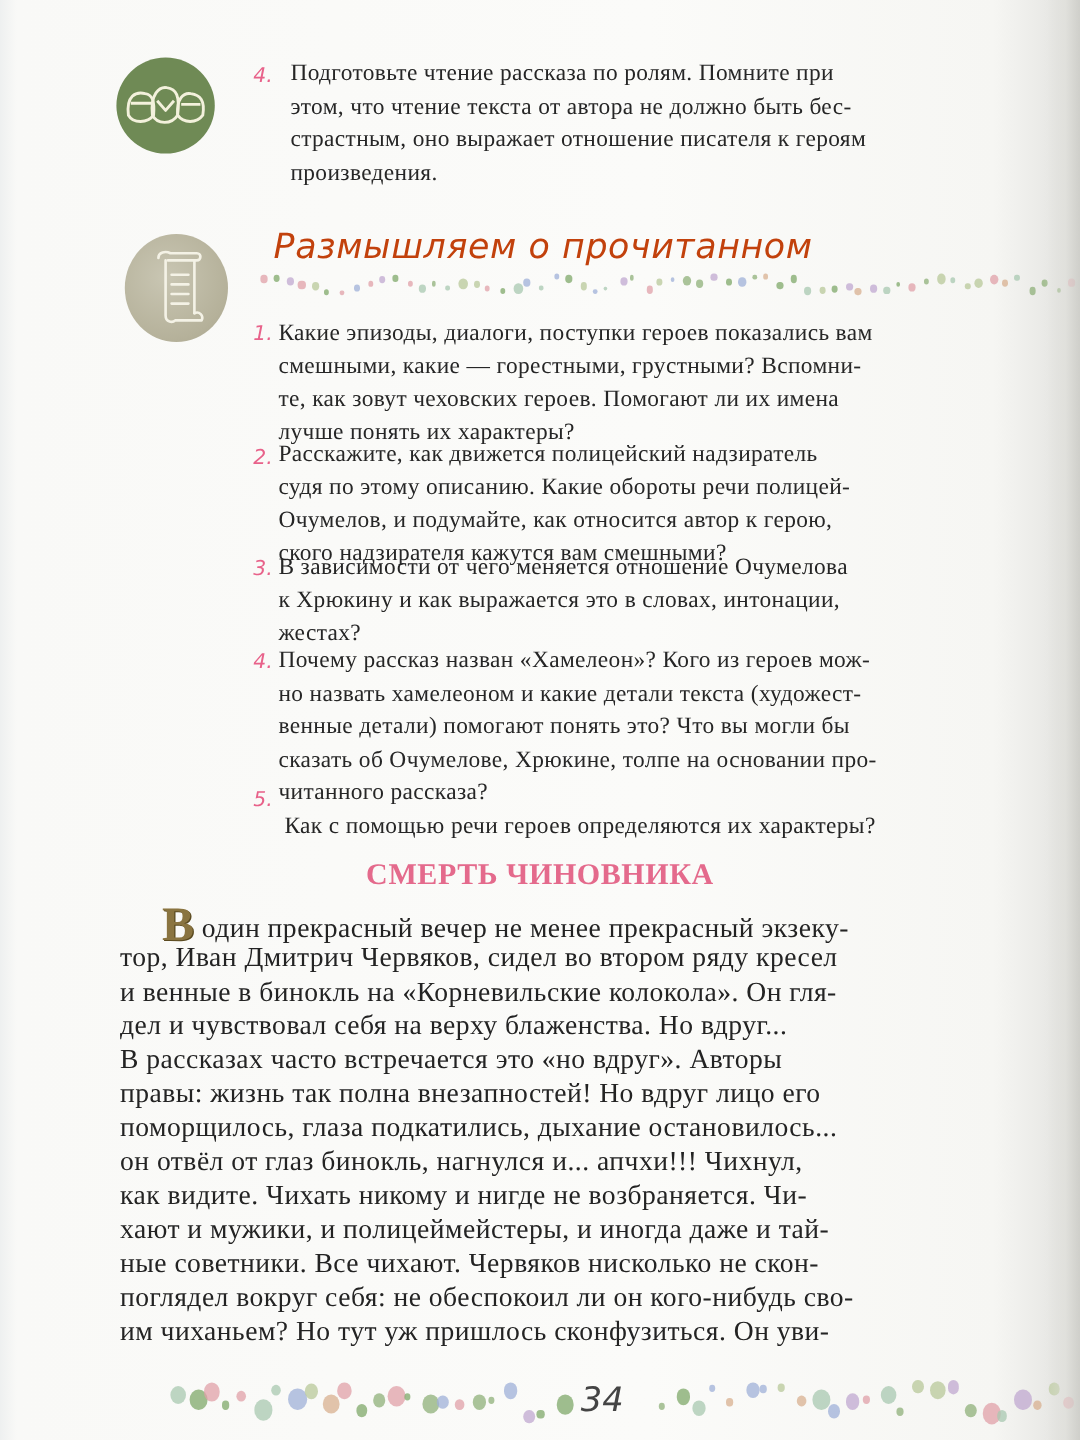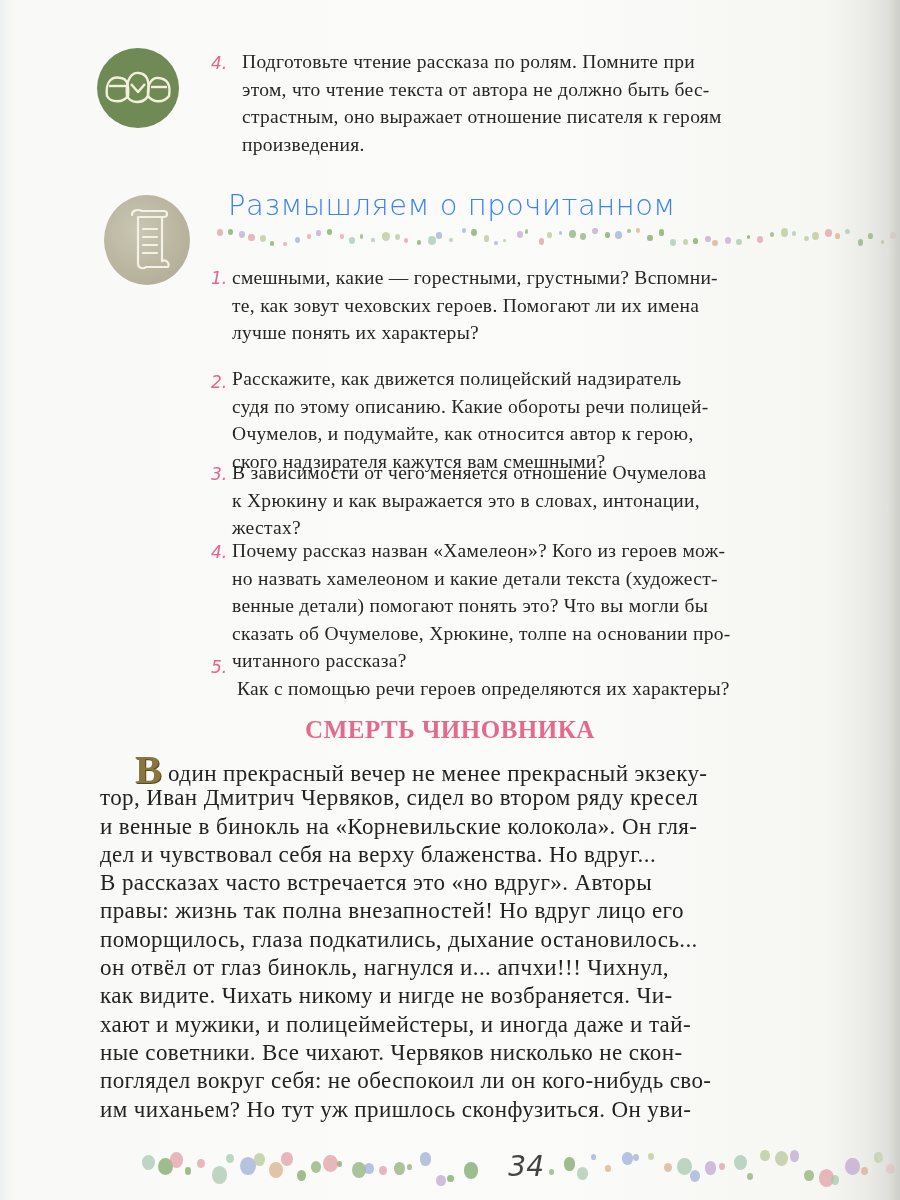--- a/index.html
+++ b/index.html
@@ -19,43 +19,43 @@
   .task {
     position:absolute; font-size:19.5px; line-height:27.5px; letter-spacing:0.3px;
     text-align:justify;
   }
   .num {
     position:absolute; color:#e8628a; font-style:italic;
     font-family:"DejaVu Sans", sans-serif; font-size:17px;
   }
   .section-title {
     position:absolute; left:228px; top:188px;
-    font-family:"DejaVu Sans", sans-serif; 
-    font-size:29px; color:#3b82f6; letter-spacing:0.5px; font-weight:300;
+    font-family:"DejaVu Sans", sans-serif; font-style:italic;
+    font-size:29px; color:#c2410c; letter-spacing:0.5px; font-weight:300;
   }
   .dots-row { position:absolute; left:215px; top:228px; width:685px; height:20px; }
   .dot { position:absolute; border-radius:50%; opacity:0.75; }
 
   .story-title {
     position:absolute; left:0; width:1000px; top:716px; text-align:center;
     font-size:25px; font-weight:bold; color:#e46a8c; letter-spacing:0.5px;
   }
   .story {
     position:absolute; left:100px; top:756px; width:800px;
     font-size:23px; line-height:28.3px; letter-spacing:0.4px; color:#232323;
   }
   .story .line { white-space:nowrap; display:block; height:28.3px; }
   .dropcap {
     font-size:40px; color:#8a7440; font-weight:bold; line-height:28px;
     margin-left:35px; margin-right:6px; vertical-align:-2px;
     text-shadow:1px 1px 0 #5a4a20;
   }
   .footer-dots { position:absolute; top:1150px; height:40px; }
   .page-num {
-    position:absolute; left:484px; top:1150px; width:60px; text-align:right;
+    position:absolute; left:484px; top:1150px; width:60px; text-align:left;
     font-family:"DejaVu Sans", sans-serif; font-style:italic; font-size:28px; color:#444;
     font-weight:300;
   }
   .fade-right {
     position:absolute; right:0; top:0; width:30px; height:1200px;
     background:linear-gradient(90deg, rgba(240,240,236,0) 0%, rgba(225,225,220,0.55) 60%, rgba(205,205,200,0.8) 100%);
     pointer-events:none;
   }
 </style>
 </head>
@@ -150,20 +150,21 @@
     <span class="dot" style="width: 4.65295px; height: 5.35089px; left: 629.868px; top: 0.808673px; background: rgb(168, 200, 176);"></span>
     <span class="dot" style="width: 5.28112px; height: 6.07329px; left: 643.02px; top: 11.4497px; background: rgb(143, 176, 122);"></span>
     <span class="dot" style="width: 5.02452px; height: 5.7782px; left: 652.748px; top: 5.06104px; background: rgb(143, 176, 122);"></span>
     <span class="dot" style="width: 3.63623px; height: 4.18167px; left: 665.817px; top: 12.2246px; background: rgb(143, 176, 122);"></span>
     <span class="dot" style="width: 5.68416px; height: 6.53678px; left: 675.068px; top: 4.2492px; background: rgb(224, 160, 168);"></span>
   </div>
 
 <div id="questions">
   <span class="num" style="left:211px; top:268px;">1.</span>
   <div class="task" style="left:232px; top:264px;">
+    <div style="white-space:nowrap">Какие эпизоды, диалоги, поступки героев показались вам</div>
     <div style="white-space:nowrap">смешными, какие — горестными, грустными? Вспомни-</div>
     <div style="white-space:nowrap">те, как зовут чеховских героев. Помогают ли их имена</div>
     <div style="white-space:nowrap">лучше понять их характеры?</div>
   </div>
 
   <span class="num" style="left:211px; top:372px;">2.</span>
   <div class="task" style="left:232px; top:365px;">
     <div style="white-space:nowrap">Расскажите, как движется полицейский надзиратель</div>
     <div style="white-space:nowrap">судя по этому описанию. Какие обороты речи полицей-</div>
     <div style="white-space:nowrap">Очумелов, и подумайте, как относится автор к герою,</div>

